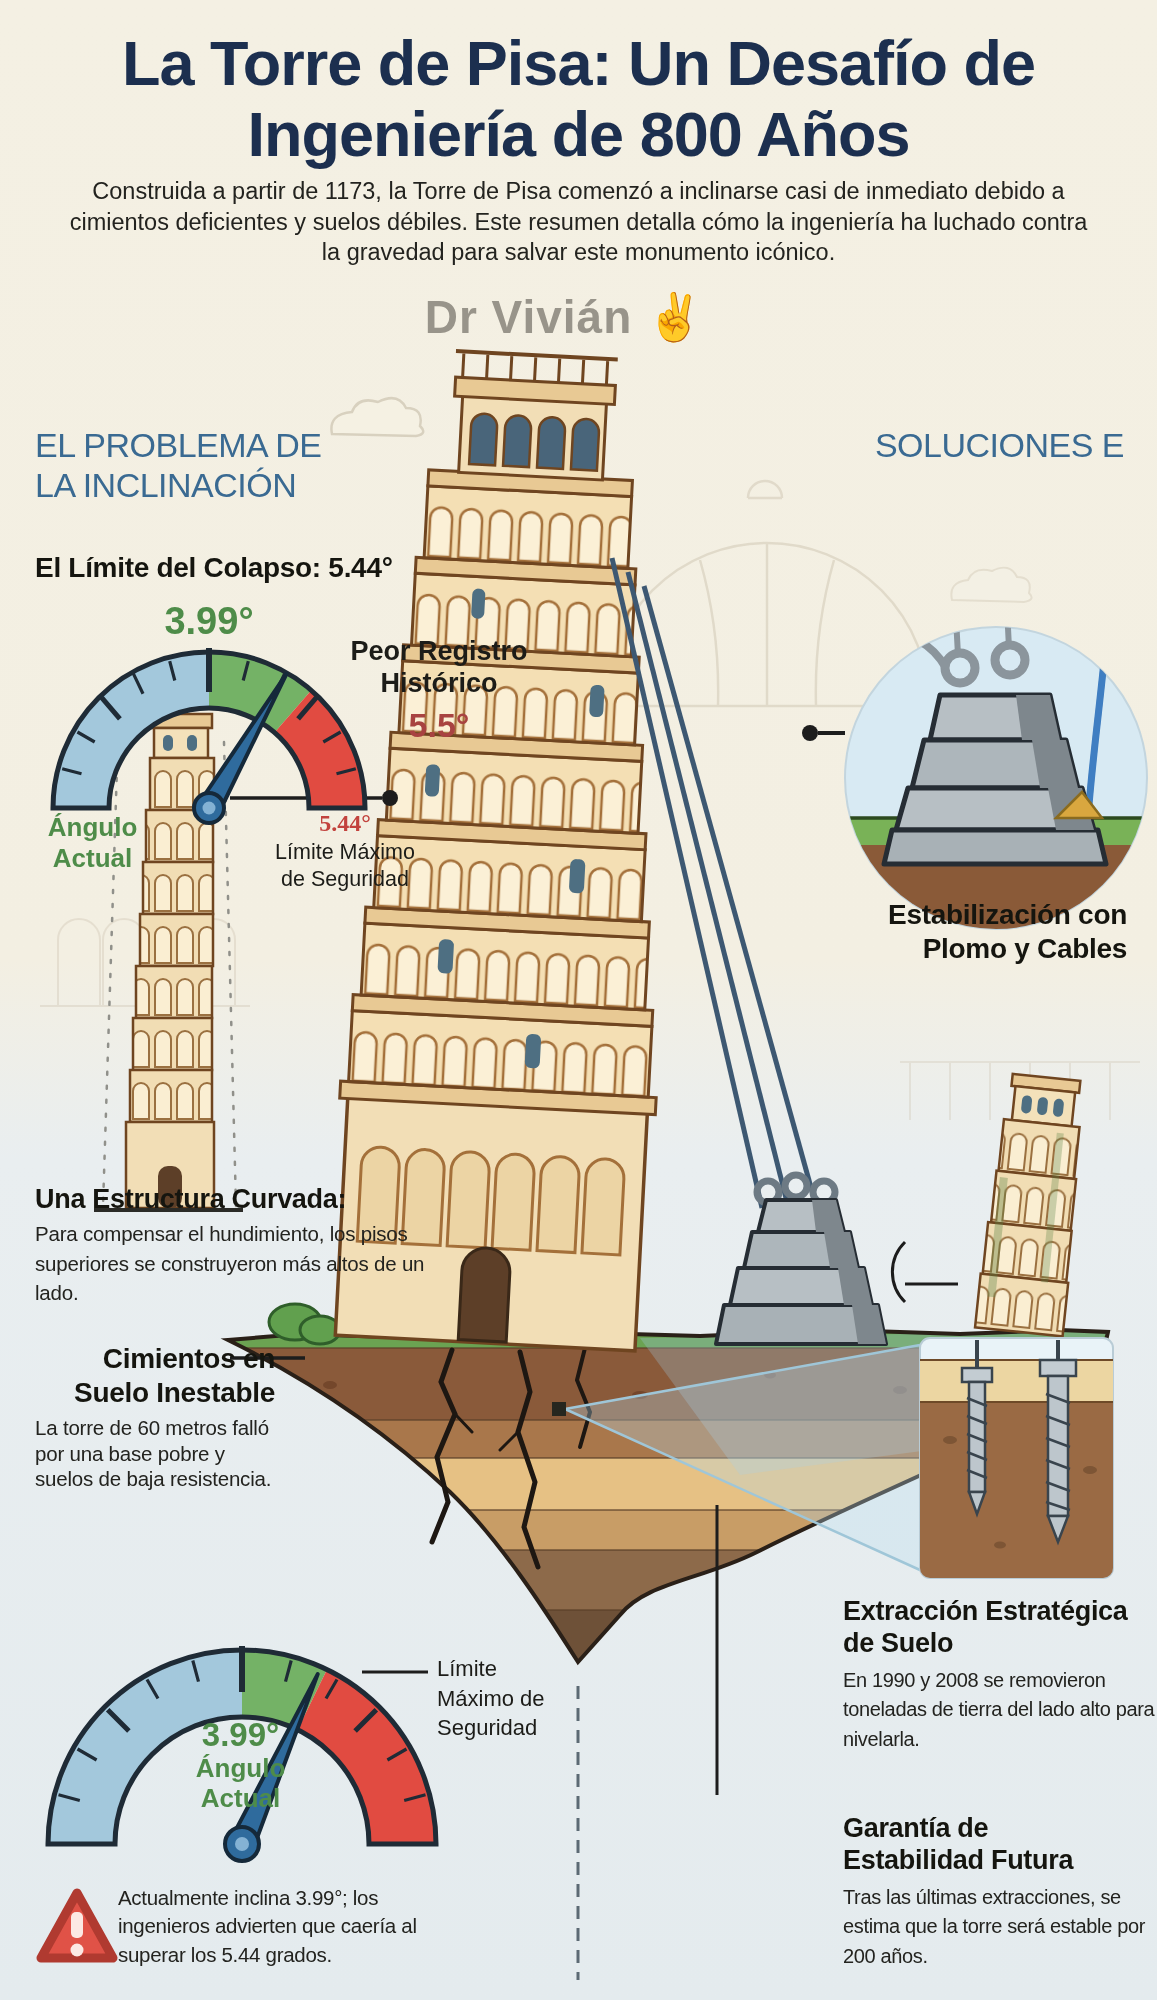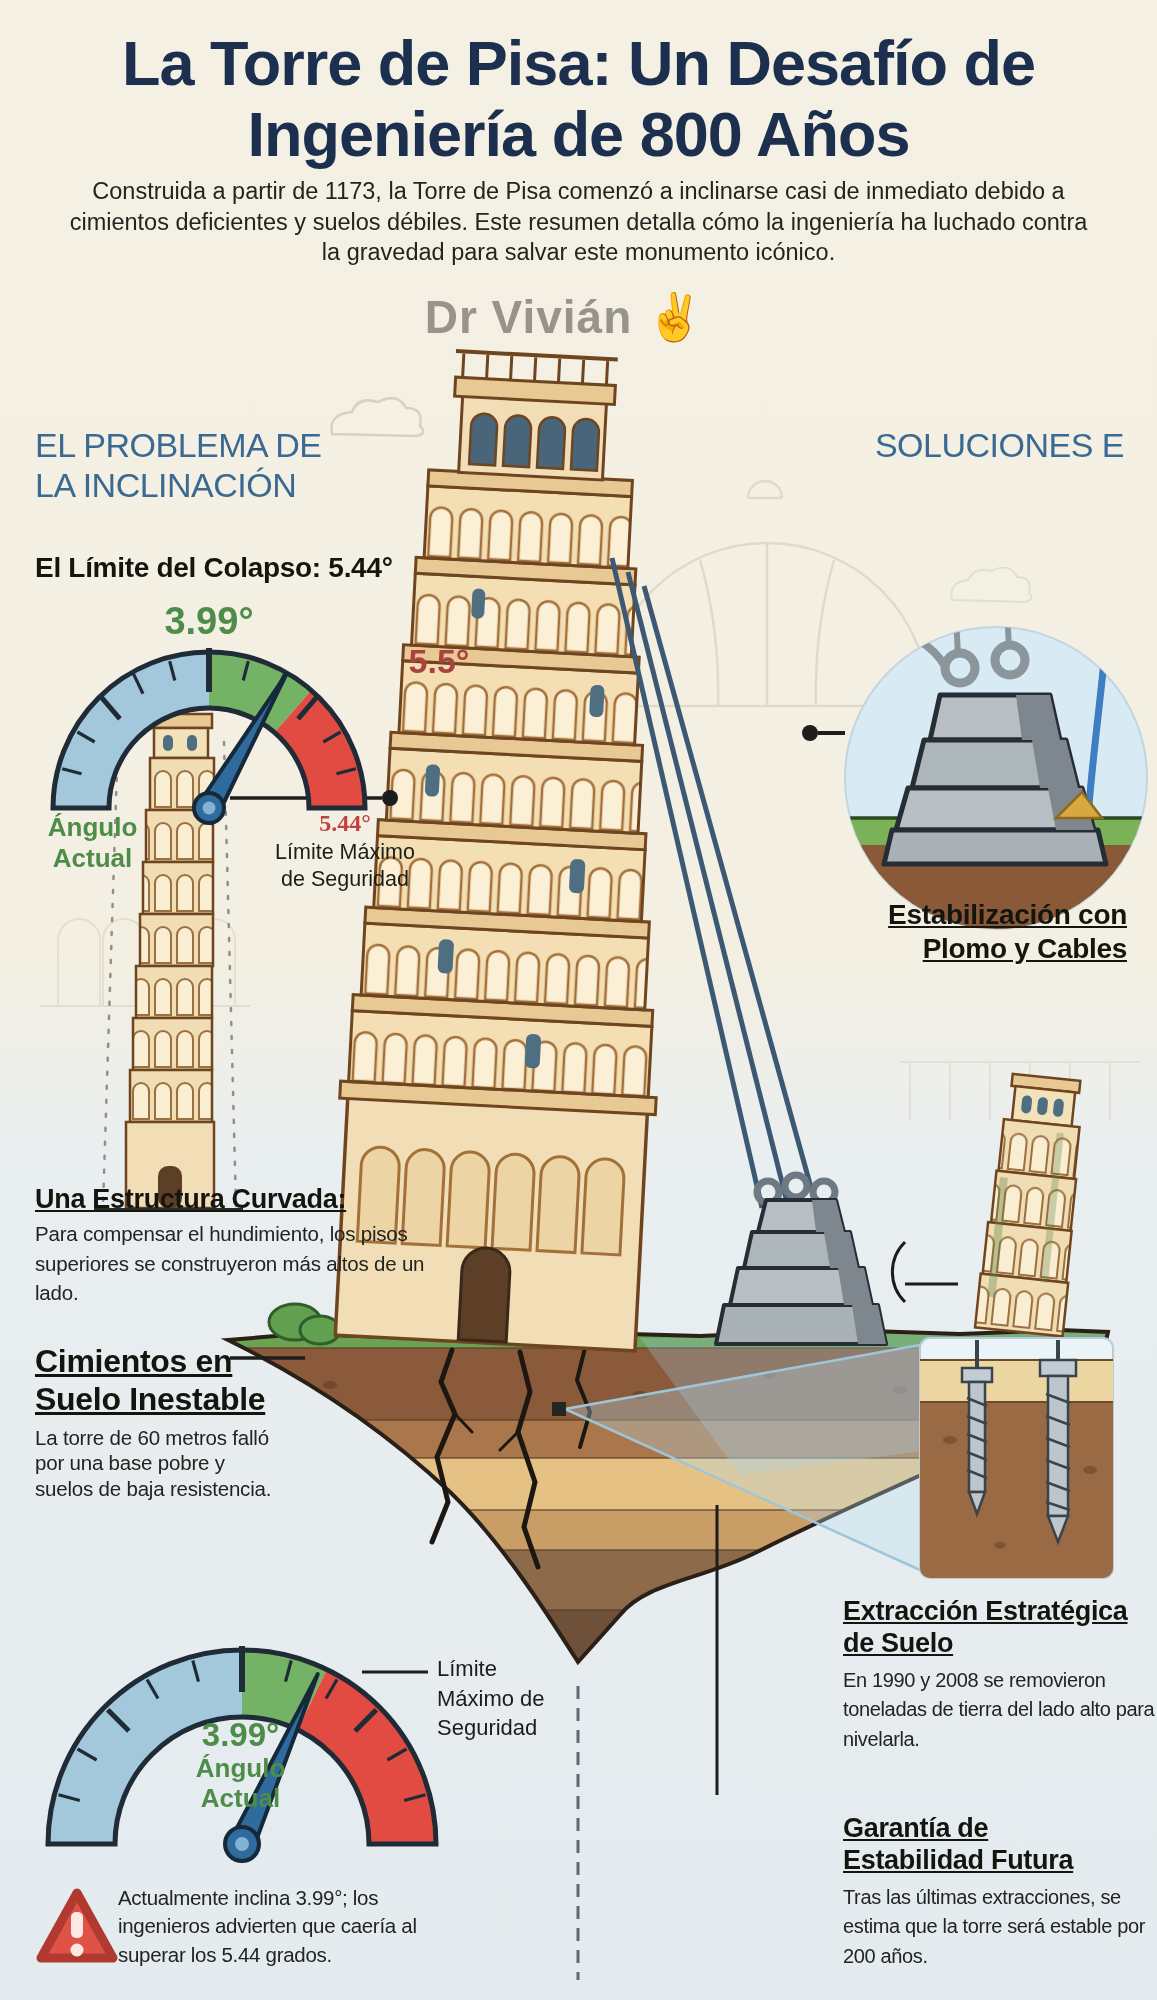--- a/index.html
+++ b/index.html
@@ -9,21 +9,21 @@
   .scene{position:absolute;left:0;top:0;}
   .t{position:absolute;}
   .title{left:0;right:0;top:28px;text-align:center;font-size:63px;font-weight:800;
     color:#1c2f4f;line-height:1.12;letter-spacing:-1px;}
   .intro{left:50%;transform:translateX(-50%);top:176px;width:1020px;text-align:center;
     font-size:23.5px;font-weight:400;color:#23231f;line-height:1.3;}
   .watermark{left:12px;right:40px;top:290px;text-align:center;font-size:46px;font-weight:800;
     color:#98948a;letter-spacing:1px;}
   .colhead{font-size:34px;font-weight:400;color:#3a6a92;line-height:1.18;letter-spacing:-0.5px;}
   .colhead span,.h2 span{display:block;}
-  .h2{font-size:27.5px;font-weight:800;color:#15150f;line-height:1.2;letter-spacing:-0.3px;text-decoration:underline;}
+  .h2{font-size:27.5px;font-weight:800;color:#15150f;line-height:1.2;letter-spacing:-0.3px;}
   .body{font-size:20.5px;font-weight:500;color:#23231f;line-height:1.45;letter-spacing:-0.2px;}
   .green{color:#4e8c49;}
   .red{color:#c2423d;}
   .darkred{color:#a84341;}
   .center{text-align:center;}
   .right{text-align:right;}
 </style>
 </head>
 <body>
 
@@ -333,20 +333,24 @@
   <span>SOLUCIONES E</span>
 </div>
 
 <div class="t" style="left:35px;top:552px;font-size:28px;font-weight:800;color:#15150f;letter-spacing:-0.3px;">El Límite del Colapso: 5.44°</div>
 
 <div class="t center" style="left:139px;top:600px;width:140px;font-size:38px;font-weight:800;">
   <span class="green">3.99°</span>
 </div>
 
 <div class="t center" style="left:340px;top:636px;width:198px;">
+  <div style="font-size:27px;font-weight:800;color:#1c1c18;line-height:1.18;">
+    <span style="display:block;">Peor Registro</span>
+    <span style="display:block;">Histórico</span>
+  </div>
   <div class="darkred" style="font-size:34px;font-weight:800;margin-top:6px;">5.5°</div>
 </div>
 
 <div class="t center green" style="left:30px;top:812px;width:125px;font-size:26px;font-weight:800;line-height:1.2;">
   <span style="display:block;">Ángulo</span>
   <span style="display:block;">Actual</span>
 </div>
 
 <div class="t center" style="left:272px;top:810px;width:146px;">
   <div class="red" style="font-size:24px;font-weight:800;font-family:Liberation Serif, serif;">5.44°</div>
@@ -362,21 +366,21 @@
     <span>Plomo y Cables</span>
   </div>
 </div>
 
 <div class="t" style="left:35px;top:1183px;">
   <div class="h2" style="font-size:27px;">Una Estructura Curvada:</div>
   <div class="body" style="width:392px;margin-top:4px;line-height:1.42;">Para compensar el hundimiento, los pisos superiores se construyeron más altos de un lado.</div>
 </div>
 
 <div class="t" style="left:35px;top:1342px;">
-  <div class="h2" style="font-size:32px;">
+  <div class="h2" style="font-size:28px;text-align:right;">
     <span>Cimientos en</span>
     <span>Suelo Inestable</span>
   </div>
   <div class="body" style="width:240px;margin-top:6px;line-height:1.24;">La torre de 60 metros falló por una base pobre y suelos de baja resistencia.</div>
 </div>
 
 <div class="t center green" style="left:158px;top:1716px;width:165px;">
   <div style="font-size:33px;font-weight:800;">3.99°</div>
   <div style="font-size:26px;font-weight:700;line-height:1.15;">
     <span style="display:block;">Ángulo</span>

